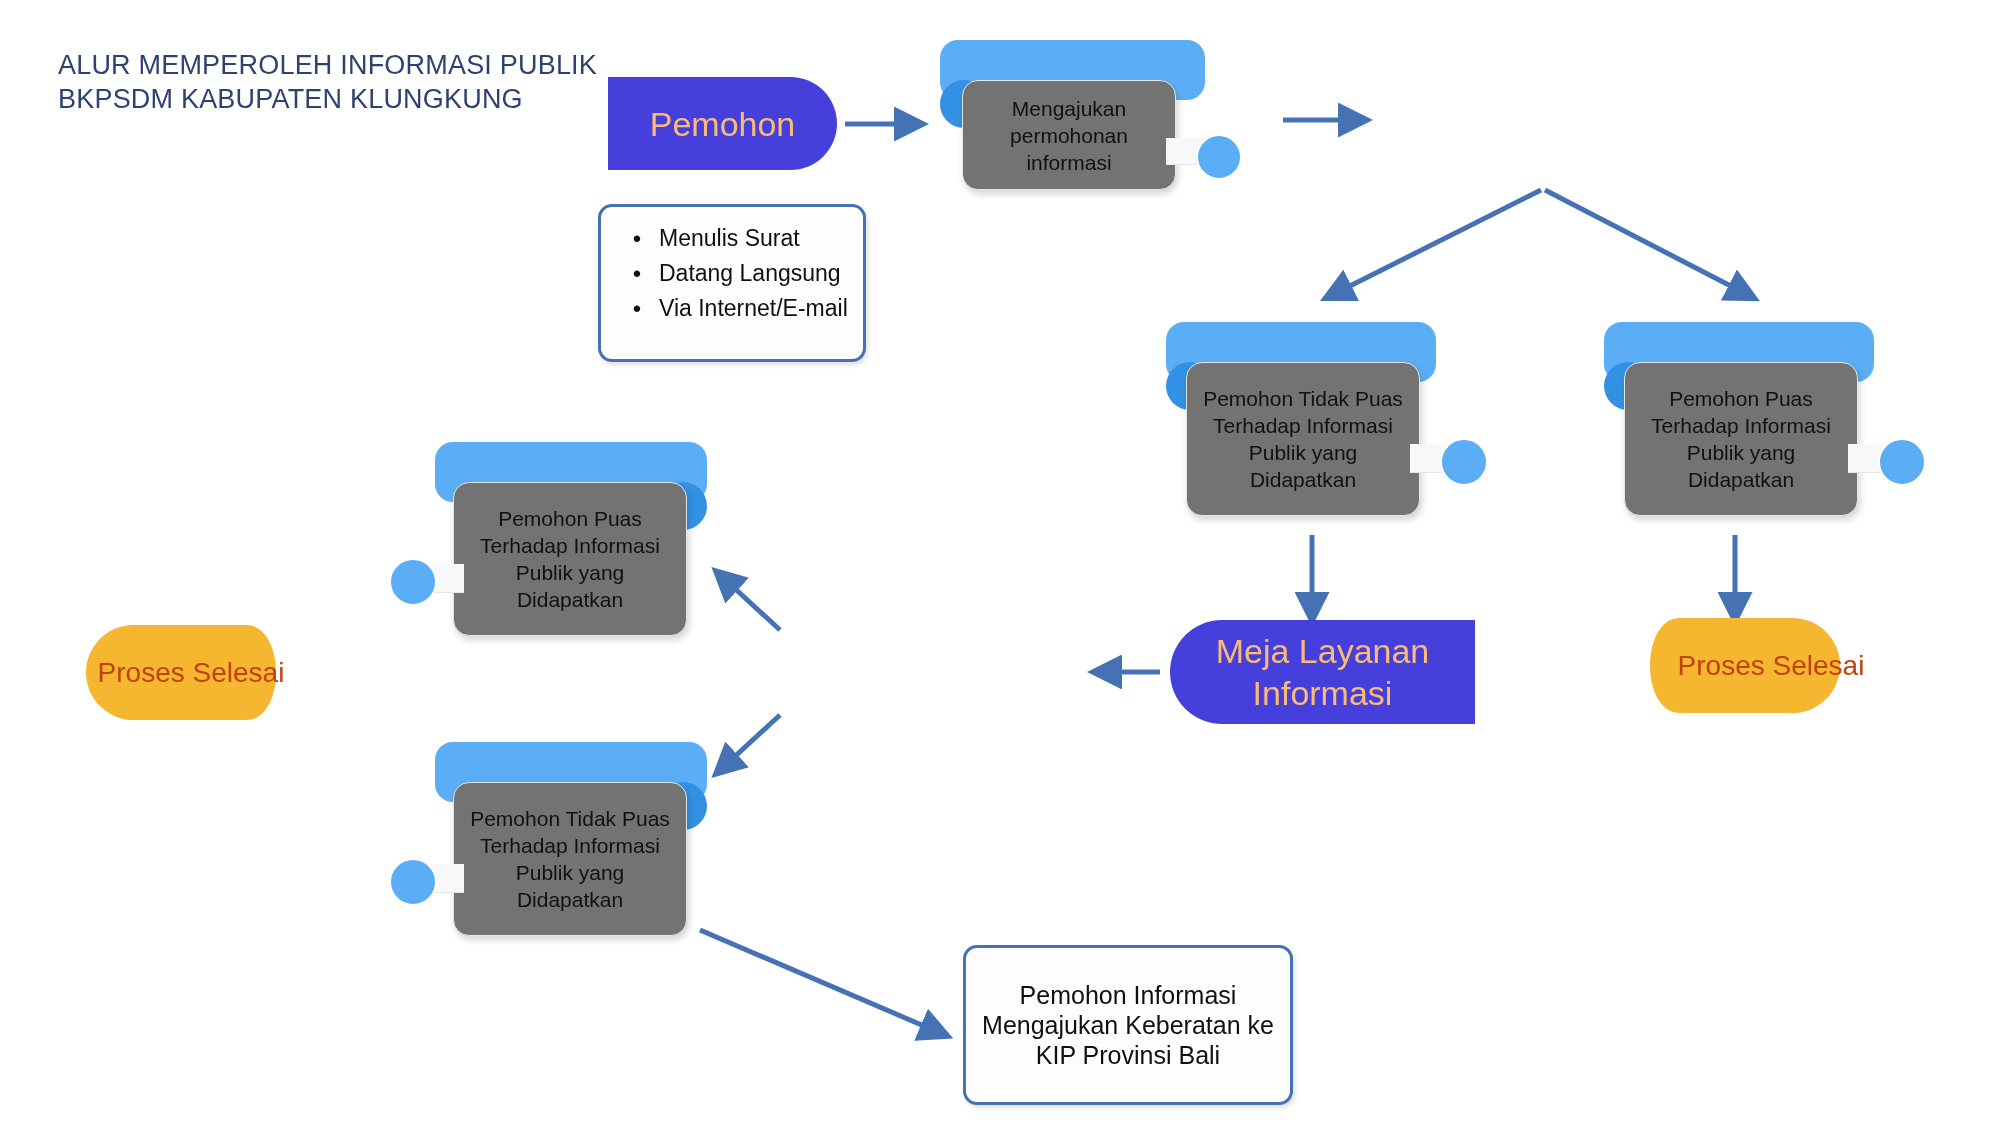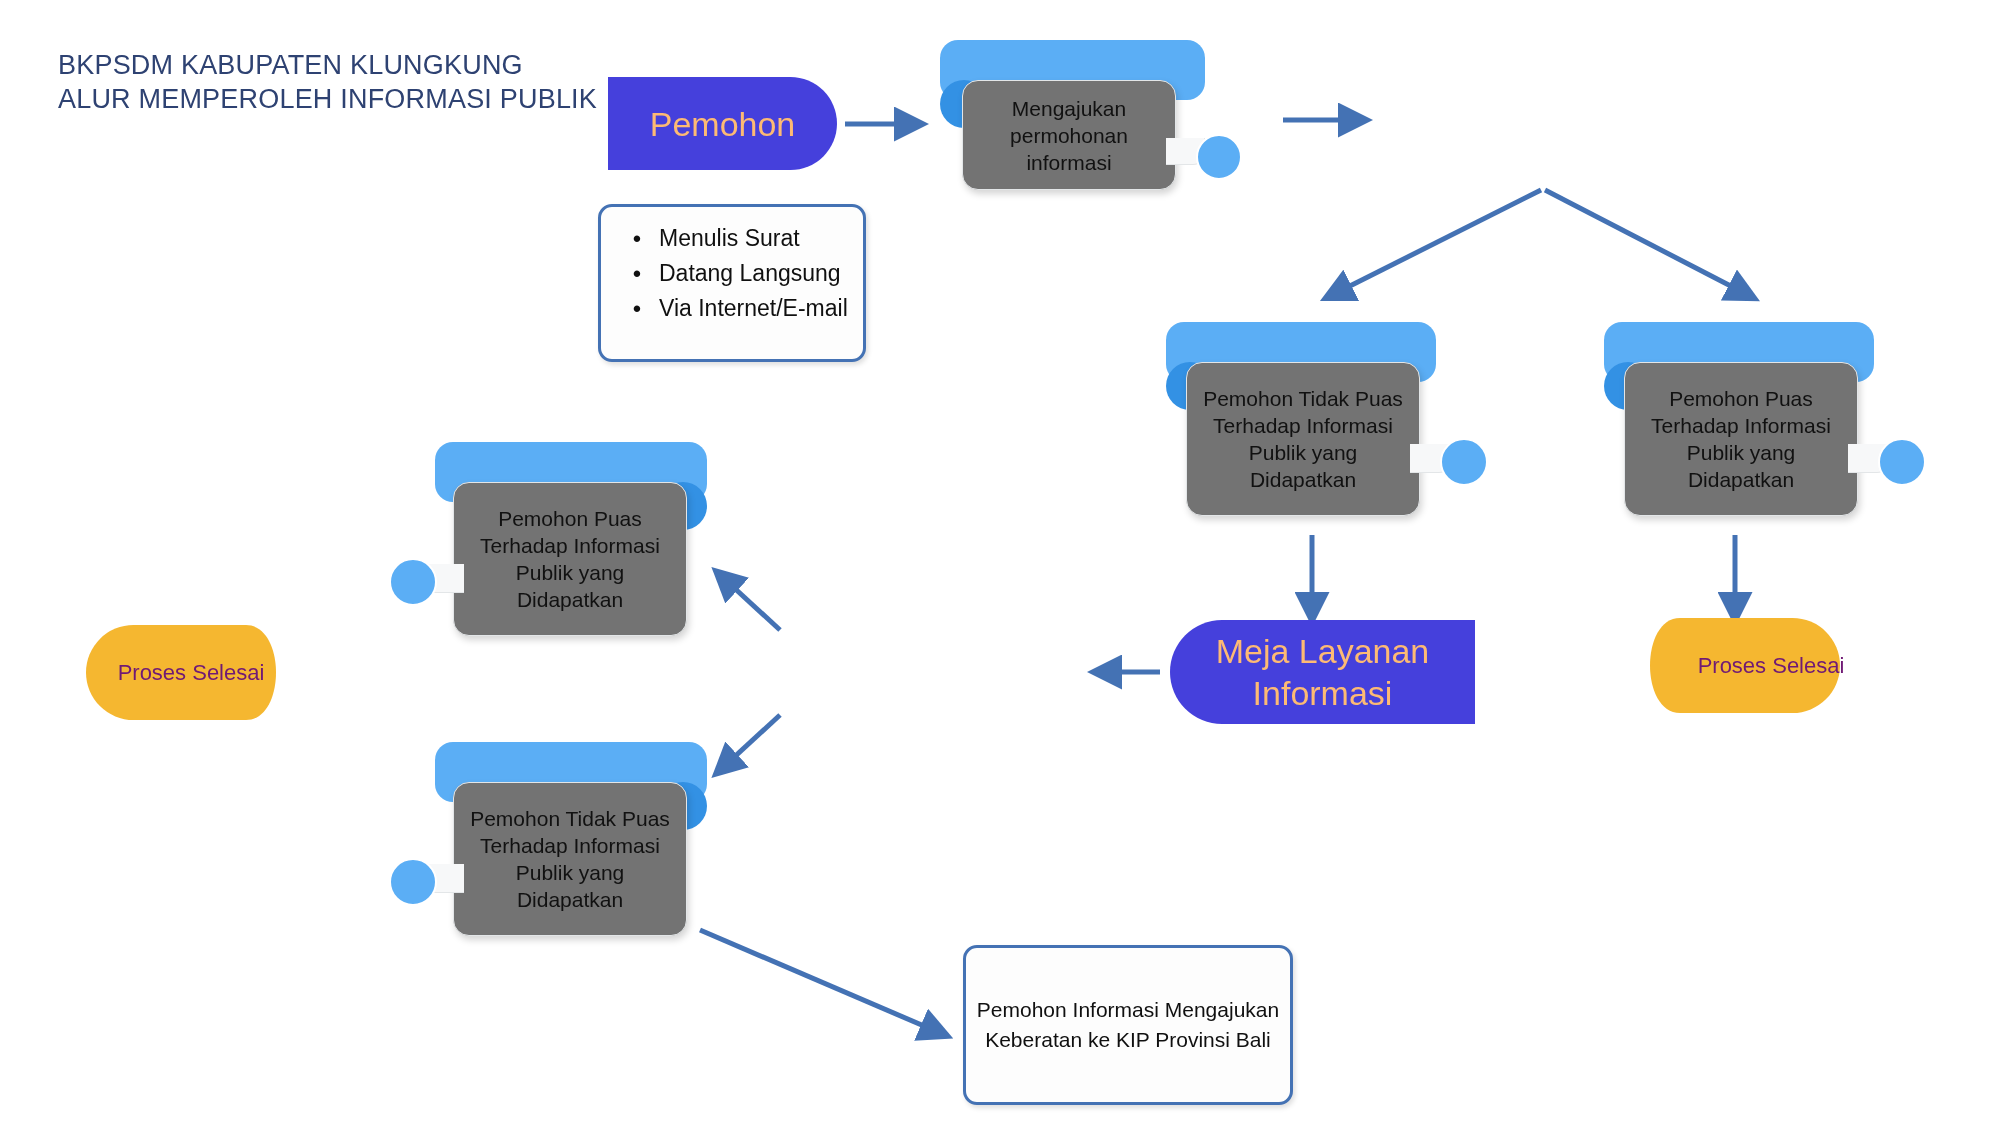--- a/index.html
+++ b/index.html
@@ -30,21 +30,21 @@
     background:#4540DC;
   }
   .pill.right-round{ border-radius:0 999px 999px 0; }
   .pill.left-round { border-radius:999px 0 0 999px; }
 
   
   .yellowwrap{}
   .yellowwrap .ylabel{
     position:absolute;left:0;top:0;width:100%;height:100%;
     display:flex;align-items:center;justify-content:center;
-    color:#701a75;text-align:left;font-size:22px;line-height:29px;
+    color:#c2410c;text-align:left;font-size:28px;line-height:29px;
   }
 
   
   .note{ }
   .note .bar{
     position:absolute;background:#5BAEF5;border-radius:18px;
   }
   .note .knob{
     position:absolute;background:#3391E4;border-radius:50%;
   }
@@ -66,21 +66,21 @@
     position:absolute;background:#5BAEF5;border-radius:50%;
     border:2px solid #ffffff;
   }
 
   
   .obox{
     background:#FDFDFD;border:3px solid #4472B4;border-radius:14px;
     box-shadow:2px 3px 5px rgba(0,0,0,.13);
     display:flex;align-items:center;justify-content:center;
   }
-  .obox .otxt{color:#101010;text-align:center;font-size:21px;line-height:30px;}
+  .obox .otxt{color:#101010;text-align:center;font-size:25px;line-height:30px;}
 
   
   #bulletbox{left:598px;top:204px;width:268px;height:158px;}
   #bulletlist{
     position:absolute;left:0;top:0;width:100%;height:100%;
     padding:14px 12px 10px 14px;box-sizing:border-box;
     color:#101010;font-size:23px;line-height:35px;
   }
   #bulletlist .row{display:flex;align-items:flex-start;}
   #bulletlist .bl{width:44px;flex:0 0 44px;text-align:center;font-size:24px;}
@@ -115,22 +115,22 @@
     <line x1="1160" y1="672" x2="1096" y2="672" stroke="#4472B4" stroke-width="5" marker-end="url(#ah)"></line>
 
     <line x1="780" y1="630" x2="718" y2="573" stroke="#4472B4" stroke-width="5" marker-end="url(#ah)"></line>
 
     <line x1="780" y1="715" x2="718" y2="772" stroke="#4472B4" stroke-width="5" marker-end="url(#ah)"></line>
 
     <line x1="700" y1="930" x2="945" y2="1035" stroke="#4472B4" stroke-width="5" marker-end="url(#ah)"></line>
   </svg>
 
   <div id="title" class="abs">
+    <div>ALUR MEMPEROLEH INFORMASI PUBLIK</div>
     <div>BKPSDM KABUPATEN KLUNGKUNG</div>
-    <div>ALUR MEMPEROLEH INFORMASI PUBLIK</div>
   </div>
 
   <div class="abs pill right-round" style="left:608px;top:77px;width:229px;height:93px;">
     <span>Pemohon</span>
   </div>
 
   <div class="abs note" style="left:930px;top:38px;width:350px;height:160px;">
     <div class="bar" style="left:10px;top:2px;width:265px;height:60px;"></div>
     <div class="knob" style="left:10px;top:42px;width:48px;height:48px;"></div>
     <div class="card" style="left:32px;top:42px;width:212px;height:108px;">

